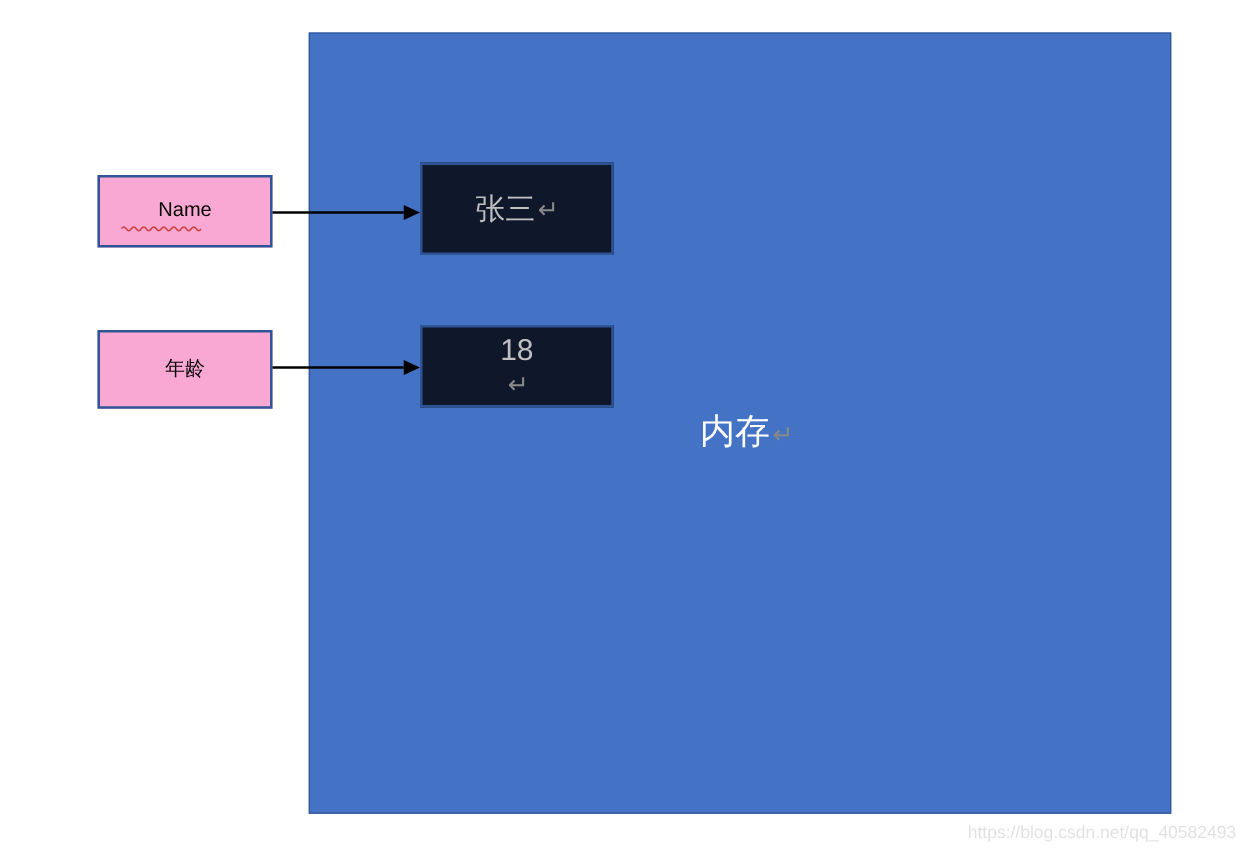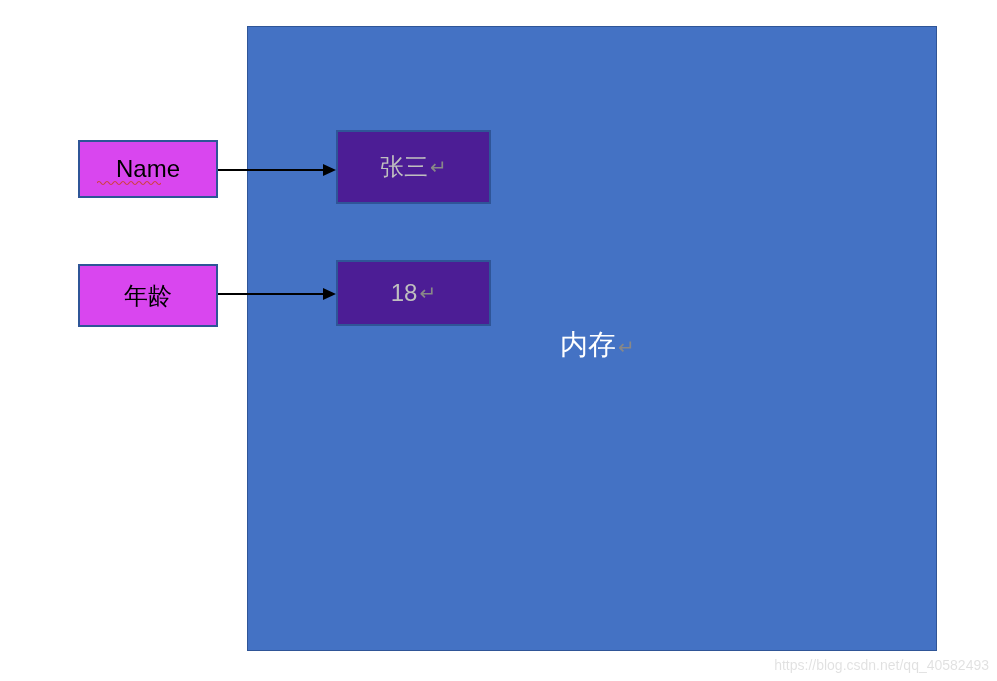--- a/index.html
+++ b/index.html
@@ -18,26 +18,26 @@
       position: absolute;
       left: 247px;
       top: 26px;
       width: 690px;
       height: 625px;
       background: #4472C4;
       border: 1px solid #2F5597;
     }
     .label-box {
       position: absolute;
-      background: #d946ef;
+      background: #f9a8d4;
       border: 2px solid #2F5597;
       display: flex;
       align-items: center;
       justify-content: center;
-      font-size: 24px;
+      font-size: 16px;
       color: #000000;
     }
     .label-name {
       left: 78px;
       top: 140px;
       width: 140px;
       height: 58px;
     }
     .label-age {
       left: 78px;
@@ -52,39 +52,40 @@
       width: 64px;
       height: 6px;
     }
     .squiggle {
       stroke: #d04040;
       stroke-width: 1.2;
       fill: none;
     }
     .value-box {
       position: absolute;
-      background: #4c1d95;
+      background: #0f172a;
       border: 2px solid #2F5597;
       display: flex;
       align-items: center;
       justify-content: center;
       font-size: 24px;
       color: #BFBFBF;
     }
     .value-name {
       left: 336px;
       top: 130px;
       width: 155px;
       height: 74px;
     }
     .value-age {
       left: 336px;
       top: 260px;
       width: 155px;
       height: 66px;
+      flex-direction: column;
     }
     .return-symbol {
       color: #888888;
       font-size: 20px;
       margin-left: 2px;
     }
     .arrow-svg {
       position: absolute;
       overflow: visible;
     }

